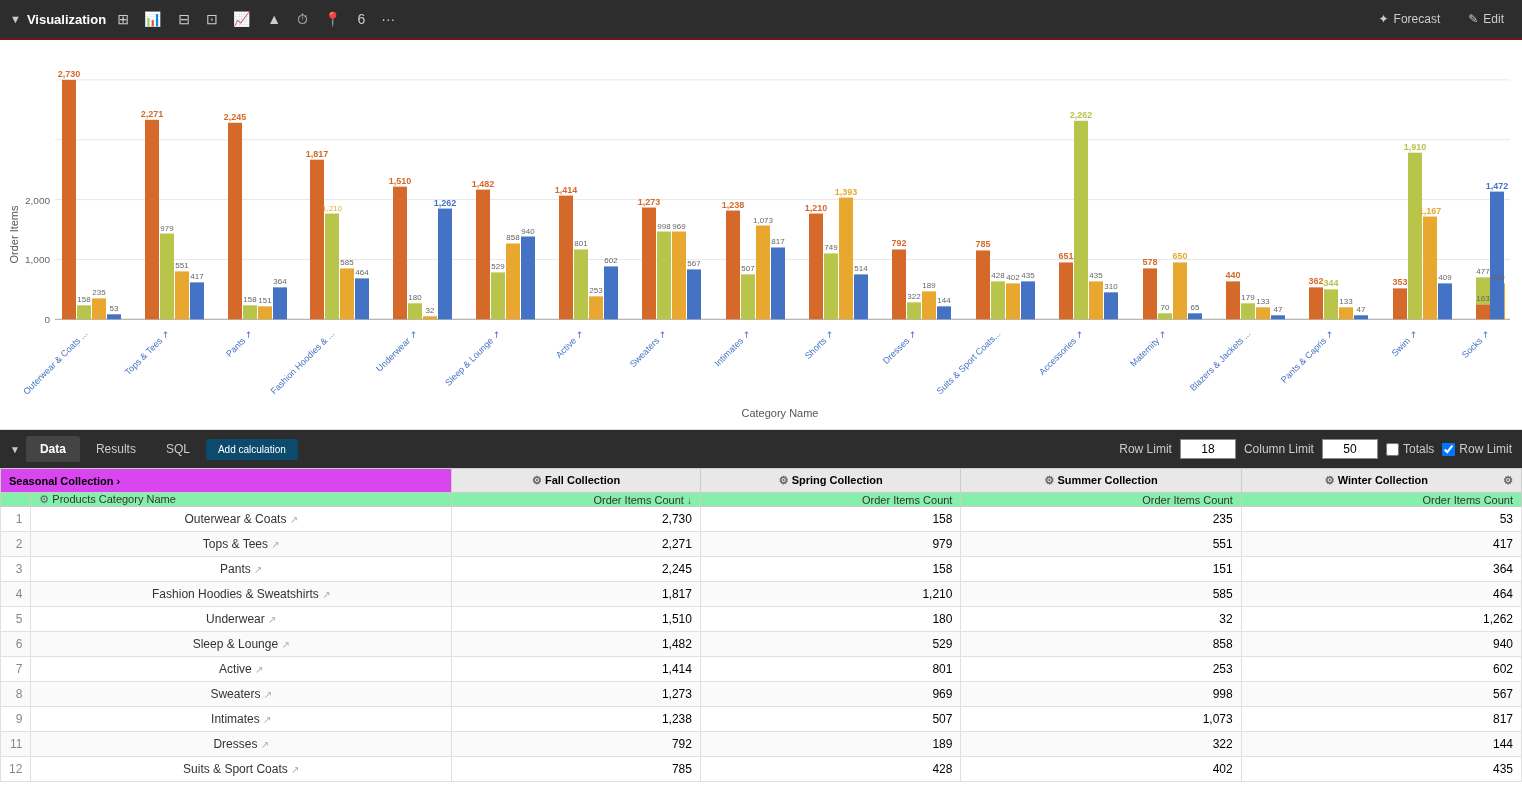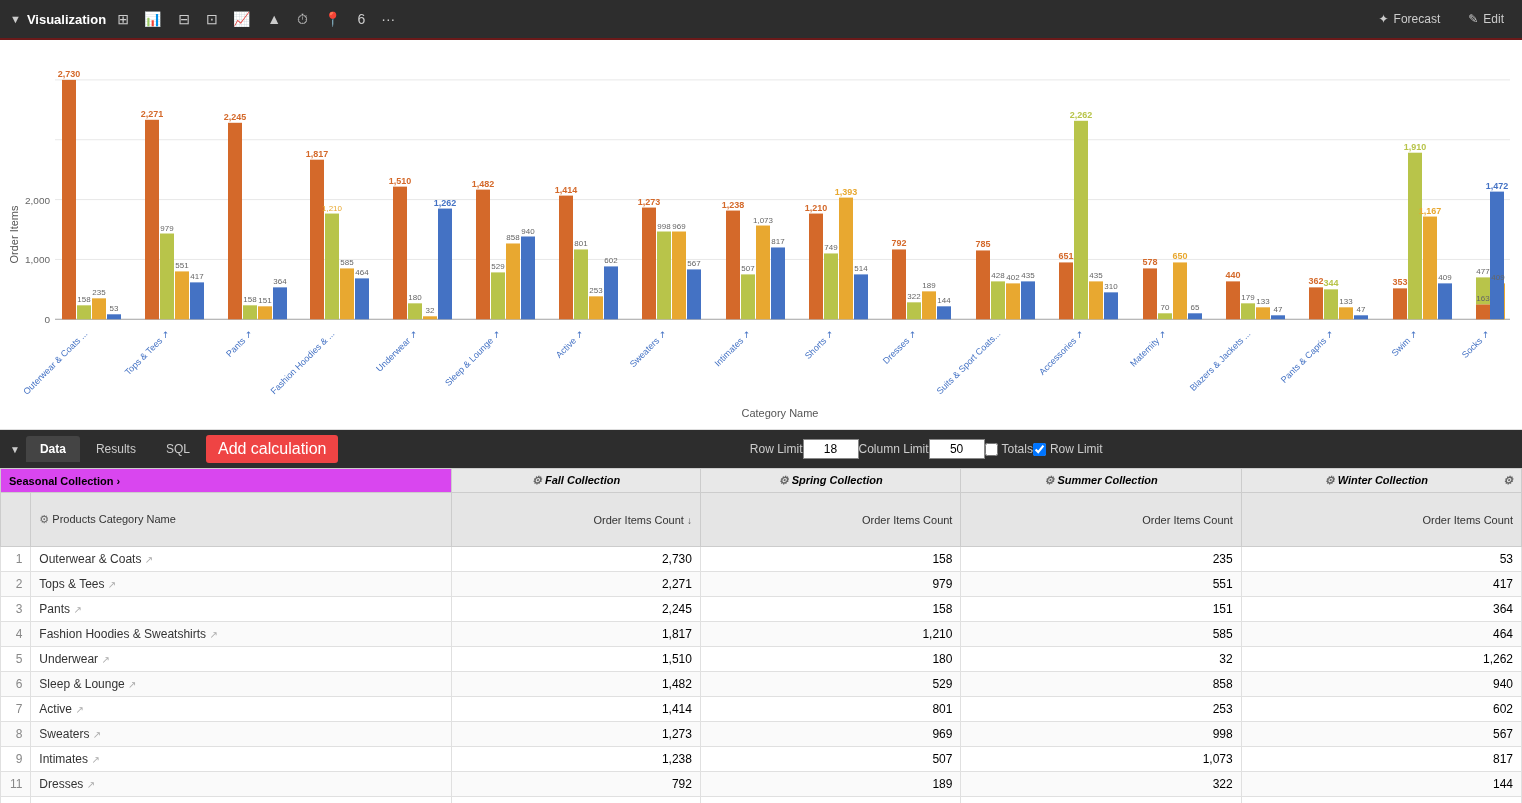--- a/index.html
+++ b/index.html
@@ -79,33 +79,33 @@
       cursor: pointer;
       font-size: 12px;
       border-radius: 3px 3px 0 0;
     }
     .data-tab.active {
       background: #444;
       color: #fff;
       font-weight: bold;
     }
     .add-calc-btn {
-      background: #ef4444;
+      background: #0c4a6e;
       color: #fff;
       padding: 5px 12px;
       border-radius: 3px;
       cursor: pointer;
-      font-size: 16px;
+      font-size: 10px;
     }
     .row-limit-area {
       flex: 1;
       display: flex;
-      justify-content: center;
+      justify-content: flex-end;
       align-items: center;
-      gap: 0;
+      gap: 8px;
       color: #ccc;
       font-size: 12px;
     }
     .limit-input {
       background: #fff;
       color: #000;
       border: 1px solid #888;
       width: 56px;
       padding: 2px 4px;
       font-size: 12px;
@@ -124,42 +124,41 @@
       font-size: 12px;
     }
     .header-row-1 td, .header-row-1 th {
       background: #d946ef;
       border: 1px solid #ccc;
       padding: 5px 8px;
       font-weight: 600;
       font-size: 11px;
     }
     .header-row-2 td, .header-row-2 th {
-      background: #e5e5e5;
+      background: #86efac;
       border: 1px solid #ccc;
-      padding: 20px 8px;
+      padding: 0 8px;
       font-weight: 500;
       font-size: 11px;
       color: #333;
     }
     .data-row td {
       border: 1px solid #e0e0e0;
       padding: 5px 8px;
     }
     .data-row:nth-child(even) td { background: #fafafa; }
     .data-row:nth-child(odd) td { background: #fff; }
     .num-cell { text-align: right; margin-top: 11px; }
-    .cat-cell { color: #333; }
+    .cat-cell { color: #333; text-align: center; }
     .row-num { color: #888; width: 20px; text-align: right; padding-right: 6px; }
     .gear-icon { color: #666; font-size: 11px; cursor: pointer; }
     .col-group-header {
       text-align: center;
       font-weight: bold;
       background: #e8e8e8 !important;
-      font-style: italic;
     }
     .sort-arrow { color: #555; font-size: 10px; }
 
     
     .chart-svg-container {
       width: 100%;
       height: 100%;
     }
     .y-axis-label {
       font-size: 11px;

